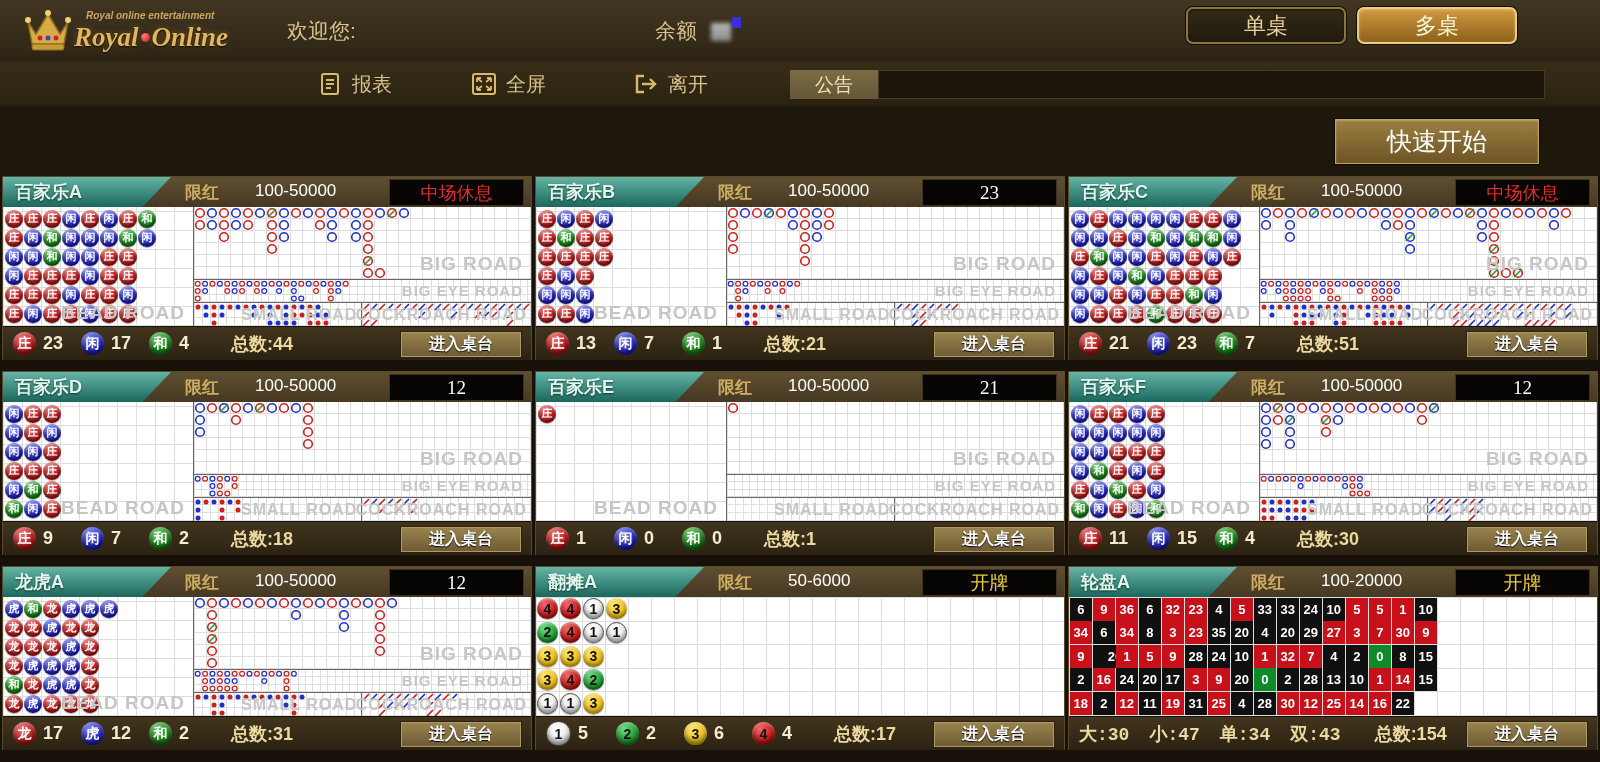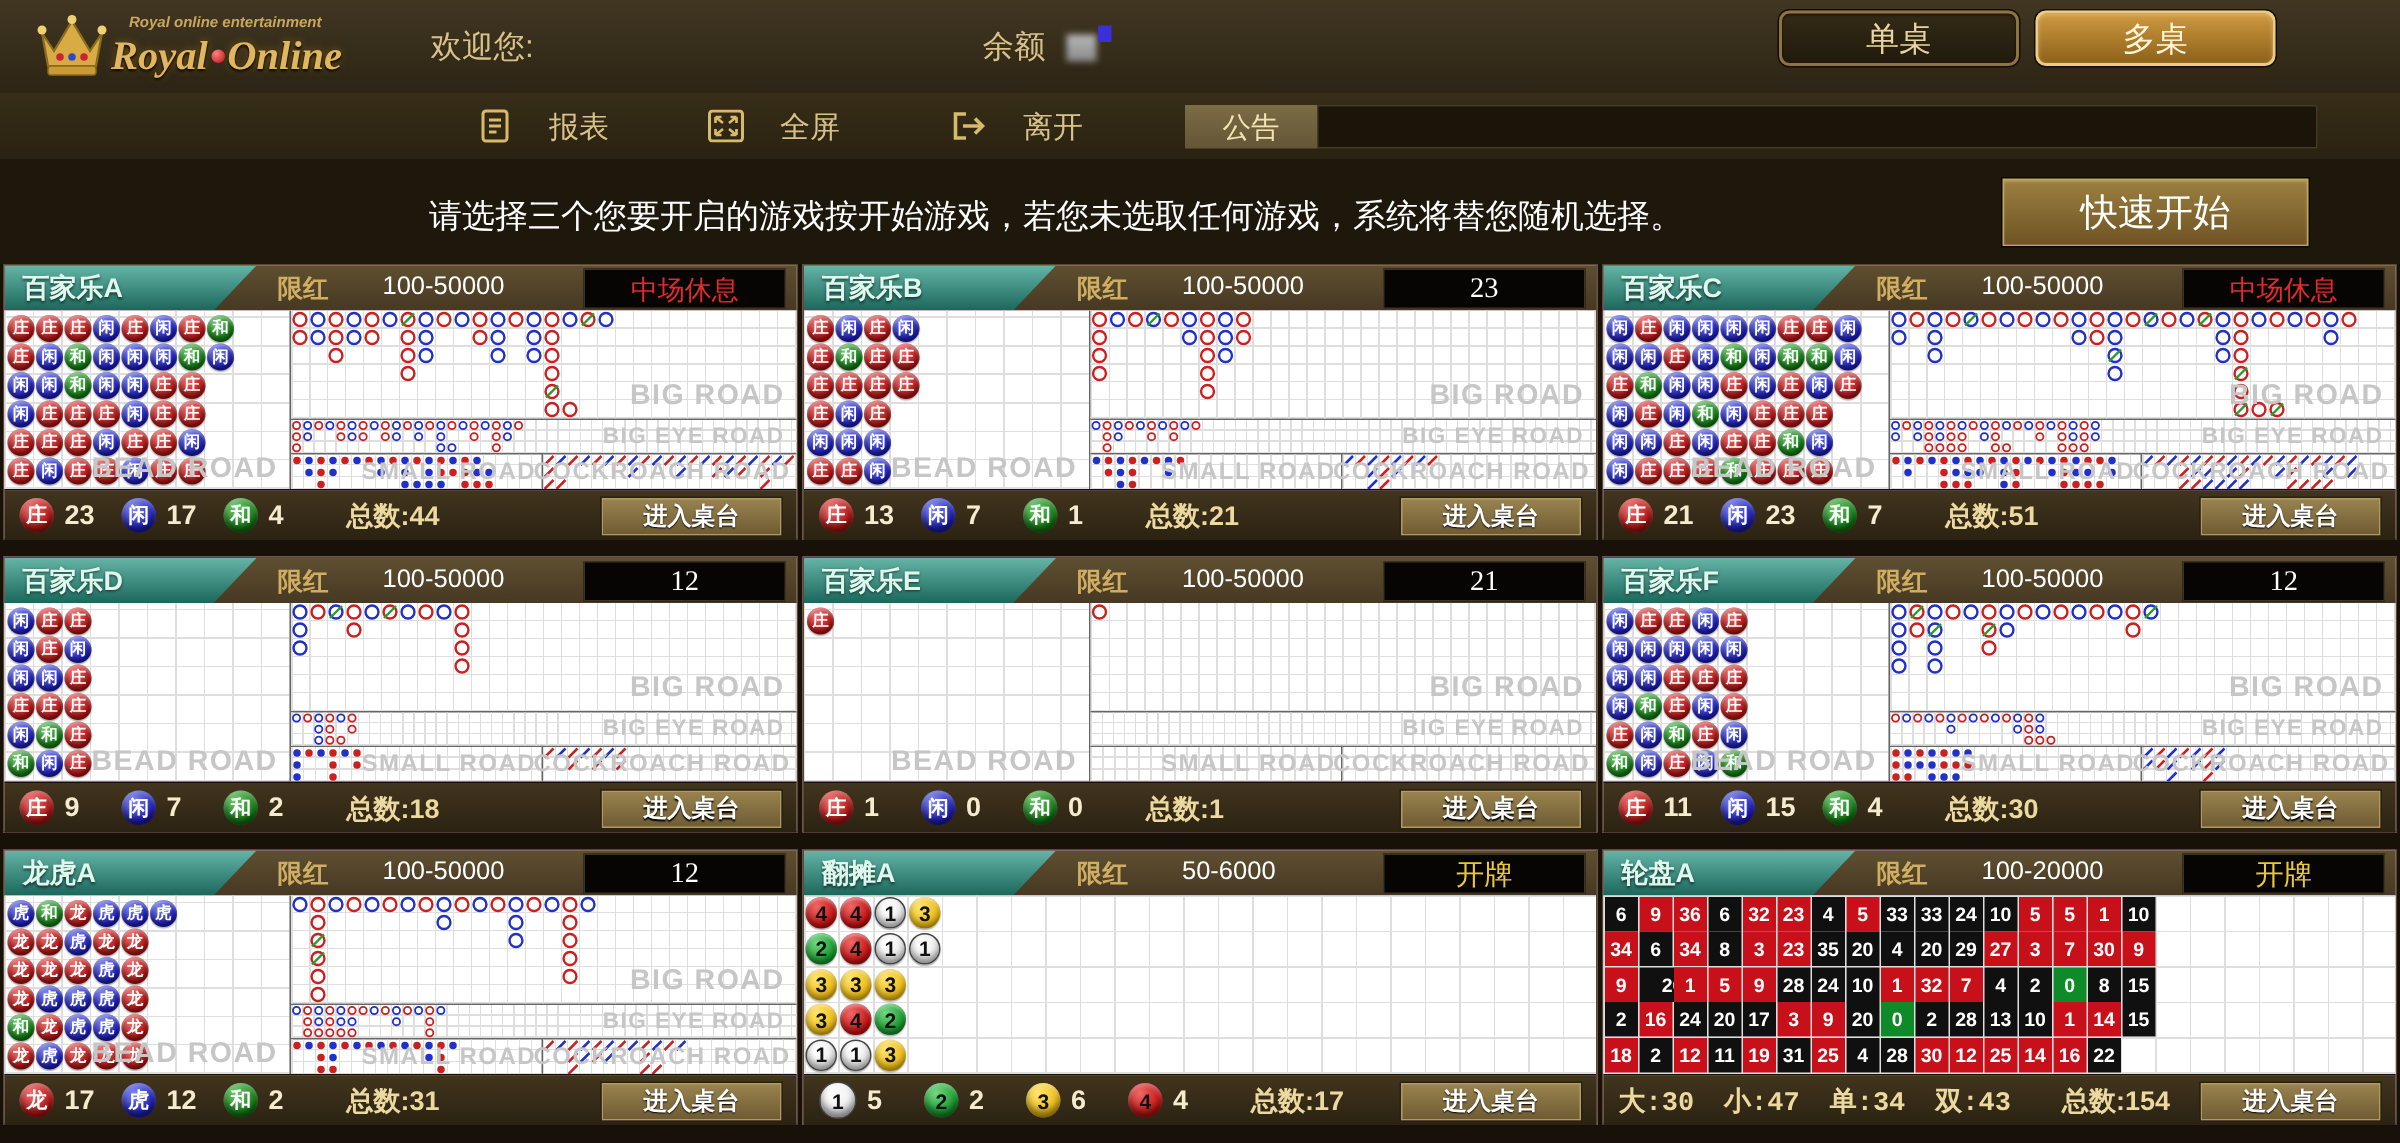--- a/index.html
+++ b/index.html
@@ -26,21 +26,21 @@
   .balpx{display:inline-block;vertical-align:top;width:9px;height:11px;background:#3c2fd8;margin-left:1px;filter:blur(0.5px);}
   .topbtn{position:absolute;top:7px;width:160px;height:37px;border-radius:7px;font-size:22px;
           display:flex;align-items:center;justify-content:center;cursor:pointer;box-sizing:border-box;}
   .btn-single{left:1186px;background:linear-gradient(#332a16,#211a0c);border:2px solid #8d7440;
           color:#e8d4a0;box-shadow:0 0 0 1px #120d06,inset 0 1px 2px #0009;}
   .btn-multi{left:1357px;background:linear-gradient(#cf9a40,#8d611a);border:2px solid #efcb82;
           color:#fff6dc;box-shadow:0 0 0 1px #120d06,inset 0 1px 3px #ffe9b066;}
   
   .nav{position:absolute;left:0;top:62px;width:1600px;height:44px;
        background:linear-gradient(#372d18,#2a2211);border-bottom:1px solid #0d0a05;}
-  .navitem{position:absolute;top:7px;height:30px;display:flex;align-items:center;gap:24px;
+  .navitem{position:absolute;top:7px;height:30px;display:flex;align-items:center;gap:10px;
        color:#d8c28a;font-size:20px;cursor:pointer;}
   .navitem svg{display:block;}
   .ni-report{left:320px;} .ni-full{left:472px;} .ni-leave{left:634px;}
   .notice-tab{position:absolute;left:790px;top:8px;width:88px;height:29px;background:linear-gradient(#7b6c46,#645636);
        color:#f2e3b2;font-size:19px;display:flex;align-items:center;justify-content:center;}
   .notice-bar{position:absolute;left:878px;top:8px;width:667px;height:29px;background:#1a1409;
        border:1px solid #42c;border-color:#443a25;box-sizing:border-box;color:#d8c28a;font-size:15px;line-height:27px;padding:0 8px;}
   
   .instr{position:absolute;left:0;top:106px;width:1600px;height:70px;background:#1d170c;}
   .instr-text{position:absolute;left:286px;top:23px;color:#ffffff;font-size:22px;}
@@ -152,21 +152,20 @@
       <line x1="8" y1="11" x2="20" y2="11" stroke="#d9b96a" stroke-width="2.4"></line>
       <path d="M16 6 L21 11 L16 16" fill="none" stroke="#d9b96a" stroke-width="2.4"></path>
     </svg>
     <span>离开</span>
   </div>
   <div class="notice-tab">公告</div>
   <div class="notice-bar"></div>
 </div>
 
 <div class="instr">
-  <span class="instr-text">请选择三个您要开启的游戏按开始游戏，若您未选取任何游戏，系统将替您随机选择。</span>
   <div class="quick">快速开始</div>
 </div>
 
 <div class="tables">
   <div class="panel">
     <div class="phead">
       <div class="tab">
           <span class="tname">百家乐A</span>
         </div>
       <span class="limlbl">限红</span>

